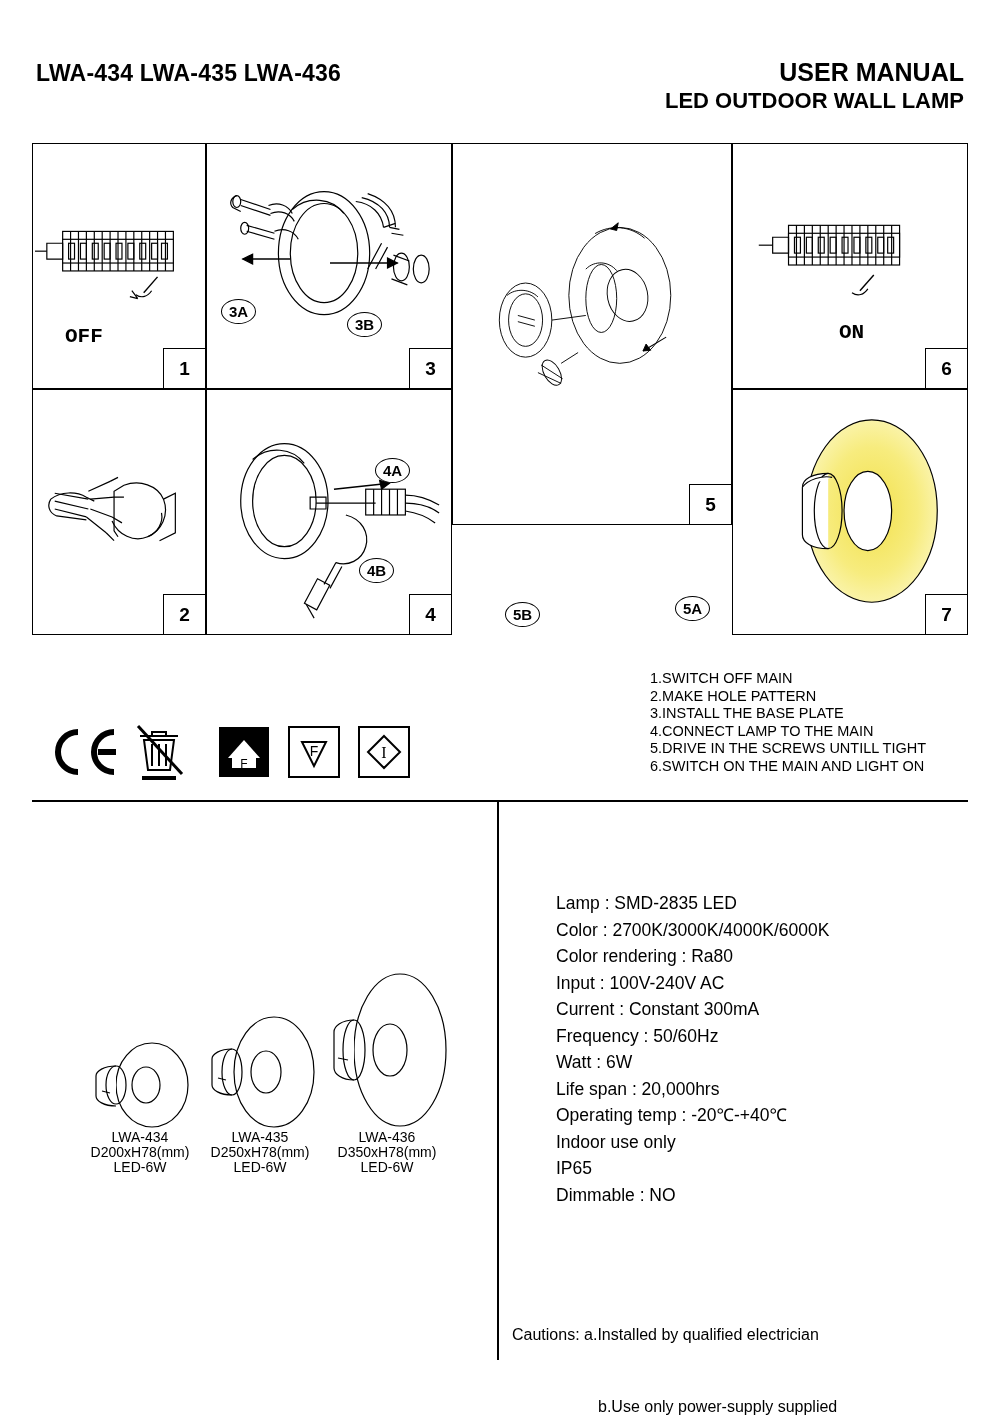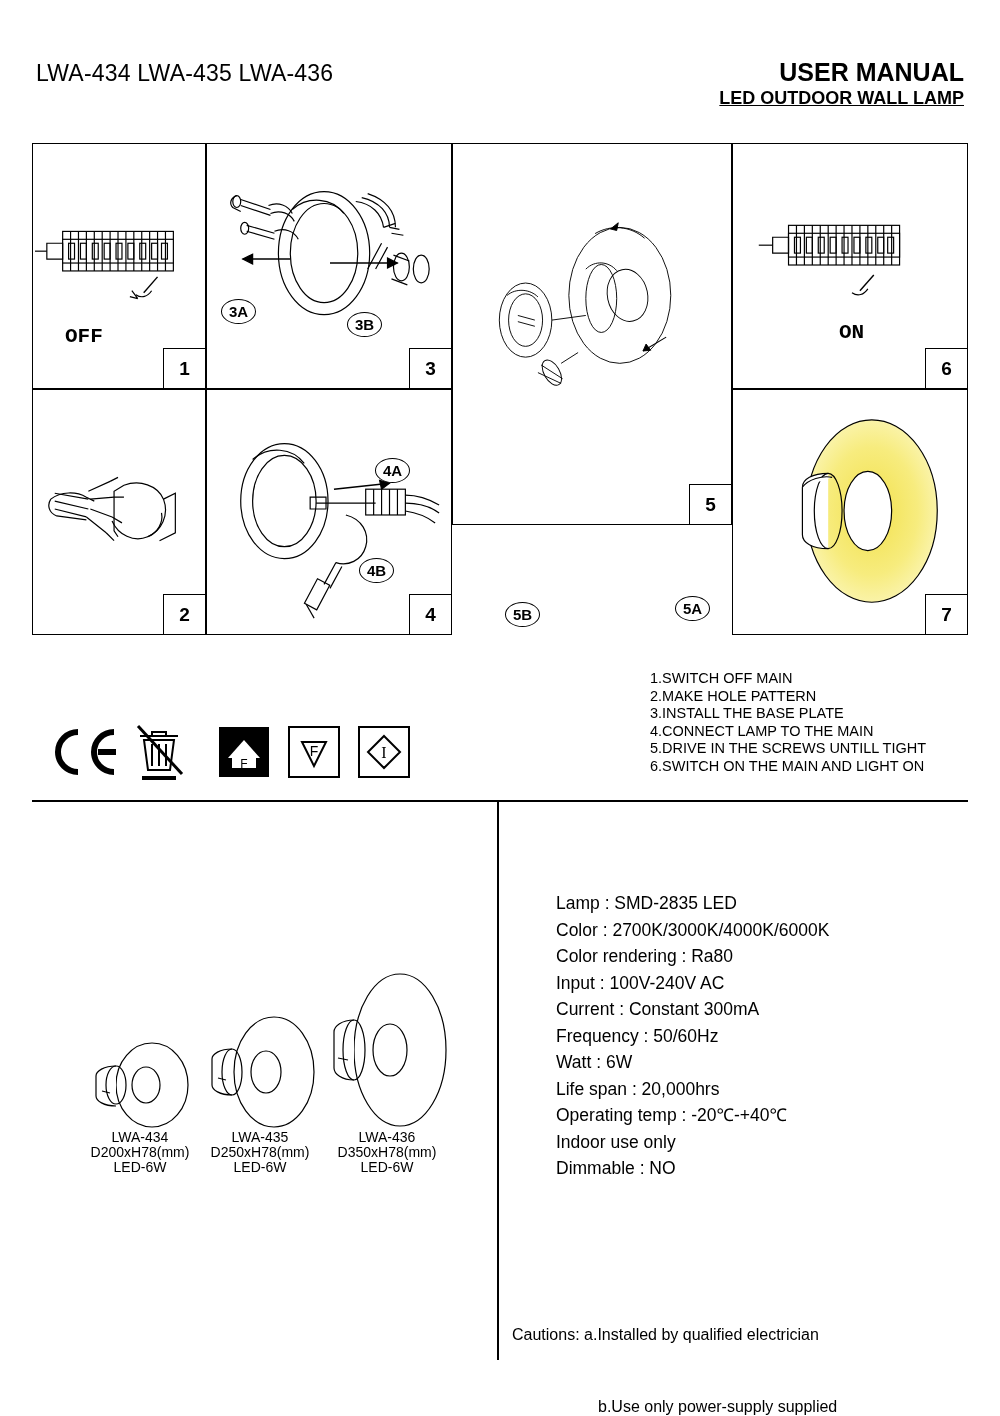--- a/index.html
+++ b/index.html
@@ -6,29 +6,29 @@
   body{
     width:1000px;height:1416px;background:#ffffff;
     font-family:"Liberation Sans", sans-serif;color:#000;
     position:relative;overflow:hidden;
   }
   .page{position:absolute;inset:0;}
 
   
   .hdr-models{
     position:absolute;left:36px;top:60px;
-    font-size:23px;font-weight:normal;letter-spacing:0.2px;
+    font-size:23px;font-weight:bold;letter-spacing:0.2px;
   }
   .hdr-title{
     position:absolute;right:36px;top:58px;text-align:center;
     font-size:25px;font-weight:bold;
   }
   .hdr-sub{
     position:absolute;right:36px;top:88px;text-align:right;
-    font-size:18px;font-weight:bold;text-decoration:underline;
+    font-size:22px;font-weight:bold;
   }
 
   
   .grid{position:absolute;left:32px;top:143px;width:936px;height:492px;}
   .cell{position:absolute;border:1.5px solid #000;box-sizing:border-box;background:#fff;}
   .cell .num{
     position:absolute;right:0;bottom:0;width:42px;height:40px;
     border-left:1.5px solid #000;border-top:1.5px solid #000;
     display:flex;align-items:center;justify-content:center;
     font-size:19px;font-weight:bold;box-sizing:border-box;background:#fff;
@@ -421,20 +421,21 @@
     <div>Lamp : SMD-2835 LED</div>
     <div>Color : 2700K/3000K/4000K/6000K</div>
     <div>Color rendering : Ra80</div>
     <div>Input : 100V-240V AC</div>
     <div>Current : Constant 300mA</div>
     <div>Frequency : 50/60Hz</div>
     <div>Watt : 6W</div>
     <div>Life span : 20,000hrs</div>
     <div>Operating temp : -20℃-+40℃</div>
     <div>Indoor use only</div>
+    <div>IP65</div>
     <div>Dimmable : NO</div>
   </div>
 
   <div class="cautions">
     <div>Cautions: a.Installed by qualified electrician</div>
     <div style="padding-left:86px;">b.Use only power-supply supplied</div>
     
   </div>
 
 </div>

